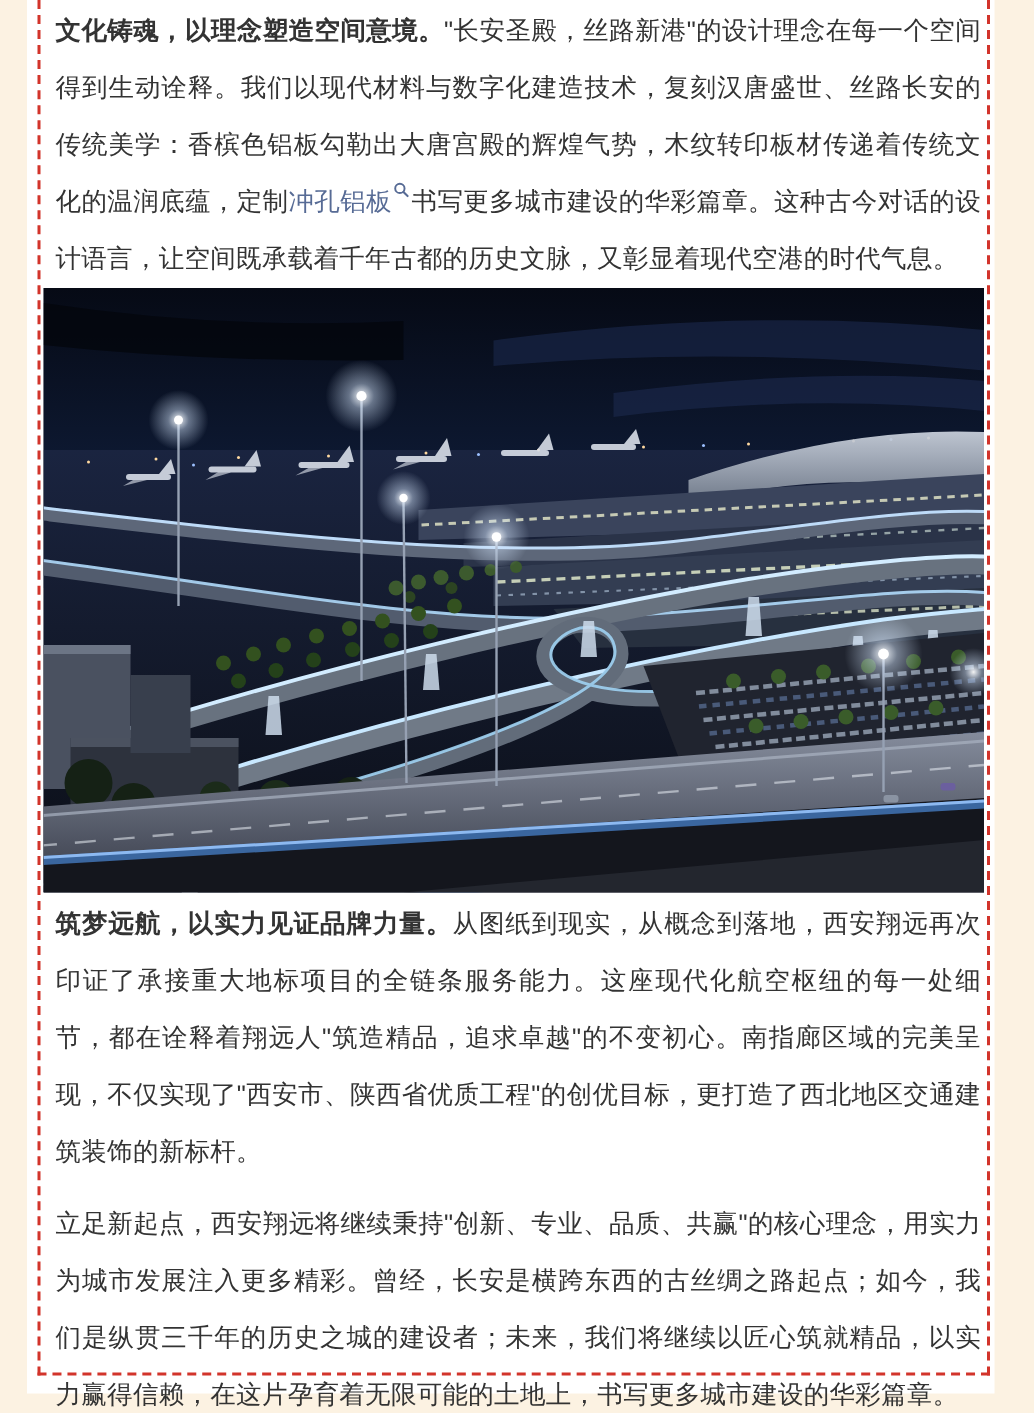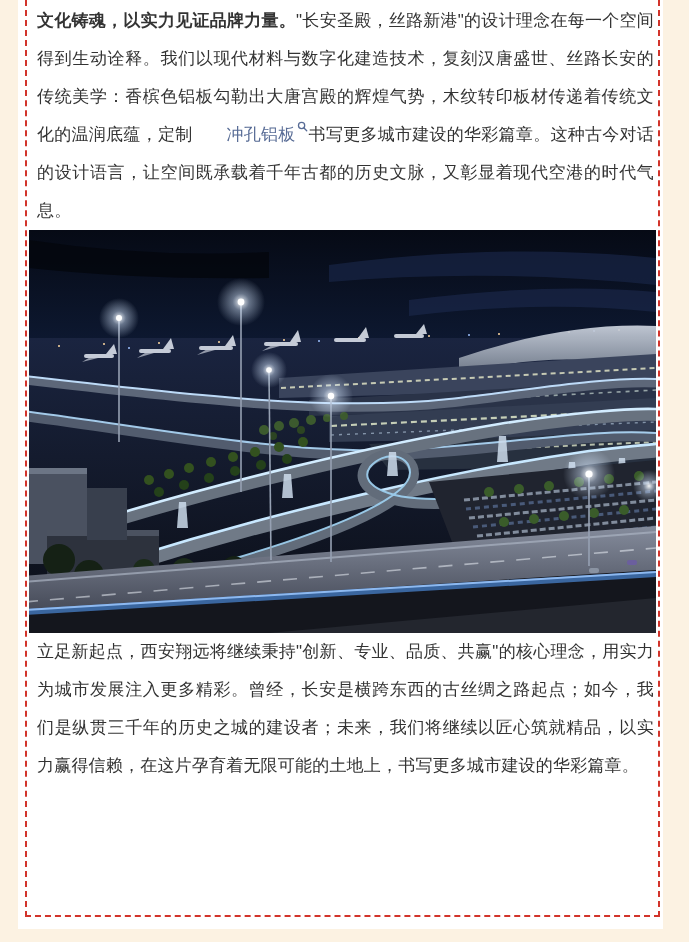--- a/index.html
+++ b/index.html
@@ -13,32 +13,32 @@
   .dash-frame{position:absolute;left:7px;top:-20px;width:635px;height:937px;
     box-sizing:border-box;border:2px dashed var(--border);pointer-events:none;}
   .content{position:absolute;left:19px;top:2px;width:617px;color:var(--text);
     font-size:17px;line-height:38px;text-align:justify;letter-spacing:0.2px;}
   .content p{margin:0;}
   p.para-1{margin-bottom:0;}
   figure.photo{margin:0 0 0 -8px;width:627px;height:403px;overflow:hidden;background:#0b1222;}
   figure.photo svg{display:block;}
   p.para-2{margin-top:2px;margin-bottom:10px;}
   strong{font-weight:bold;}
-  a.term-link{color:var(--link);text-decoration:none;cursor:pointer;padding-left:34px;}
+  a.term-link{color:var(--link);text-decoration:none;cursor:pointer;}
   .sup-icon{display:inline-block;vertical-align:8px;line-height:0;margin:0 1px;}
 </style>
 </head>
 <body>
 
 <div class="page">
   <div class="card">
     <div class="dash-frame"></div>
     <div class="content">
 
-      <p class="para-1"><strong>文化铸魂，以实力见证品牌力量。</strong><span>"长安圣殿，丝路新港"的设计理念在每一个空间得到生动诠释。我们以现代材料与数字化建造技术，复刻汉唐盛世、丝路长安的传统美学：香槟色铝板勾勒出大唐宫殿的辉煌气势，木纹转印板材传递着传统文化的温润底蕴，定制</span><a class="term-link"><span>冲孔铝板</span><span class="sup-icon"><svg width="11" height="11" viewBox="0 0 12 12">
+      <p class="para-1"><strong>文化铸魂，以理念塑造空间意境。</strong><span>"长安圣殿，丝路新港"的设计理念在每一个空间得到生动诠释。我们以现代材料与数字化建造技术，复刻汉唐盛世、丝路长安的传统美学：香槟色铝板勾勒出大唐宫殿的辉煌气势，木纹转印板材传递着传统文化的温润底蕴，定制</span><a class="term-link"><span>冲孔铝板</span><span class="sup-icon"><svg width="11" height="11" viewBox="0 0 12 12">
                 <circle cx="5" cy="5" r="3.4" fill="none" stroke="#576b95" stroke-width="1.4"></circle>
                 <line x1="7.6" y1="7.6" x2="10.6" y2="10.6" stroke="#576b95" stroke-width="1.5" stroke-linecap="round"></line>
               </svg></span></a><span>书写更多城市建设的华彩篇章。这种古今对话的设计语言，让空间既承载着千年古都的历史文脉，又彰显着现代空港的时代气息。</span></p>
 
       <figure class="photo">
         <svg width="627" height="403" viewBox="0 0 627 403">
           <defs>
             <linearGradient id="sky" x1="0" y1="0" x2="0" y2="1">
               <stop offset="0" stop-color="#060a15"></stop>
               <stop offset="0.55" stop-color="#0d1830"></stop>
@@ -287,18 +287,19 @@
               <circle cx="240" cy="140" r="2.8" fill="#ffffff"></circle>
             <circle cx="302" cy="166" r="22" fill="url(#glow)"></circle>
               <circle cx="302" cy="166" r="3.2" fill="#ffffff"></circle>
             <circle cx="560" cy="244" r="26" fill="url(#glow)"></circle>
               <circle cx="560" cy="244" r="3.6" fill="#ffffff"></circle>
             <circle cx="620" cy="256" r="16" fill="url(#glow)"></circle>
           </g>
         </svg>
       </figure>
 
+      <p class="para-2"><strong>筑梦远航，以实力见证品牌力量。</strong><span>从图纸到现实，从概念到落地，西安翔远再次印证了承接重大地标项目的全链条服务能力。这座现代化航空枢纽的每一处细节，都在诠释着翔远人"筑造精品，追求卓越"的不变初心。南指廊区域的完美呈现，不仅实现了"西安市、陕西省优质工程"的创优目标，更打造了西北地区交通建筑装饰的新标杆。</span></p>
 
       <p class="para-3"><span>立足新起点，西安翔远将继续秉持"创新、专业、品质、共赢"的核心理念，用实力为城市发展注入更多精彩。曾经，长安是横跨东西的古丝绸之路起点；如今，我们是纵贯三千年的历史之城的建设者；未来，我们将继续以匠心筑就精品，以实力赢得信赖，在这片孕育着无限可能的土地上，书写更多城市建设的华彩篇章。</span></p>
 
     </div>
   </div>
 </div>
 
 </body></html>

